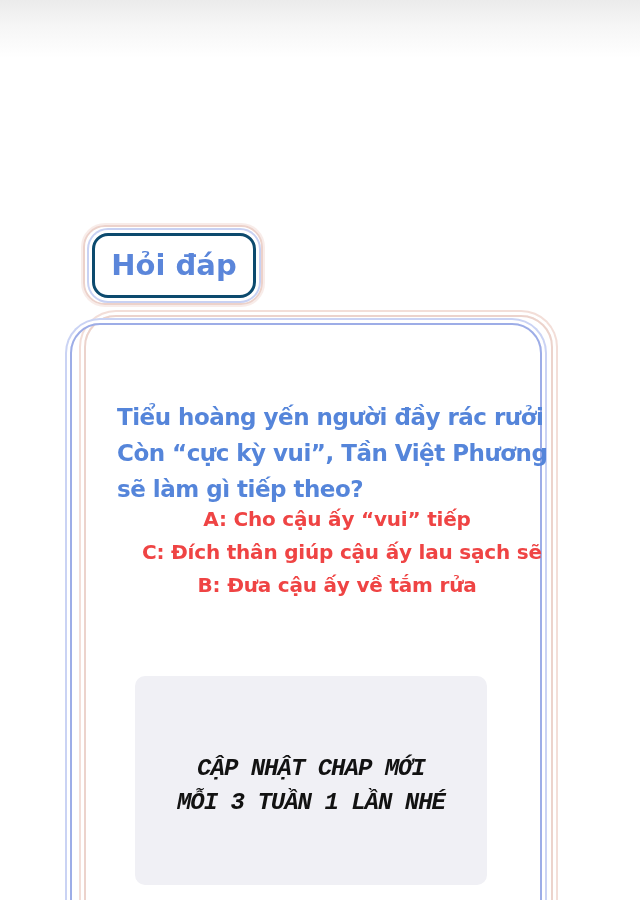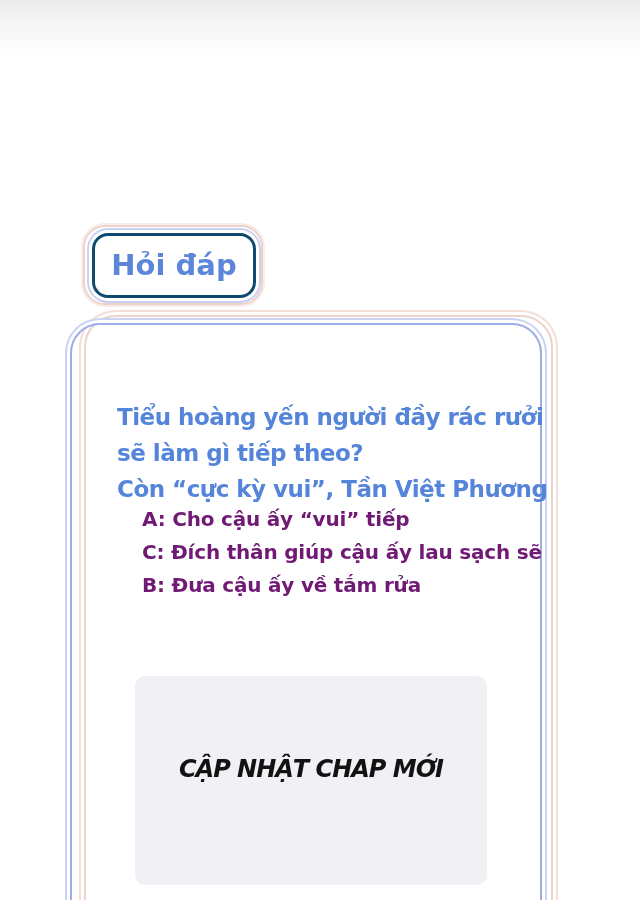--- a/index.html
+++ b/index.html
@@ -83,35 +83,37 @@
     font-weight: bold;
     letter-spacing: -0.5px;
     line-height: 36px;
     white-space: nowrap;
     margin-top: 32px;
   }
   .options {
     position: absolute;
     left: 142px; top: 503px;
     width: 390px;
-    color: #701a75;
+    color: #ef4444;
     font-size: 20px;
     font-weight: bold;
     letter-spacing: -0.2px;
     line-height: 33px;
     white-space: nowrap;
+    text-align: center;
   }
 
   
   .note-box {
     position: absolute;
     left: 135px; top: 676px;
     width: 352px; height: 209px;
     background: #f0f0f5;
     border-radius: 10px;
+    font-family: Liberation Mono, monospace;
   }
   .note-text {
     position: absolute;
     left: 0; top: 76px;
     width: 352px;
     text-align: center;
     color: #121212;
     font-size: 24px;
     font-weight: bold;
     font-style: italic;
@@ -130,29 +132,30 @@
   <div class="badge-pink"></div>
   <div class="badge-blue">
     <span class="badge-label">Hỏi đáp</span>
   </div>
 
   <div class="panel-pink"></div>
   <div class="panel-blue"></div>
 
   <div class="question">
     <div>Tiểu hoàng yến người đầy rác rưởi</div>
+    <div>Còn “cực kỳ vui”, Tần Việt Phương</div>
     <div>sẽ làm gì tiếp theo?</div>
-    <div>Còn “cực kỳ vui”, Tần Việt Phương</div>
   </div>
 
   <div class="options">
     <div>A: Cho cậu ấy “vui” tiếp</div>
     <div>C: Đích thân giúp cậu ấy lau sạch sẽ</div>
     <div>B: Đưa cậu ấy về tắm rửa</div>
   </div>
 
   <div class="note-box">
     <div class="note-text">
       <div>CẬP NHẬT CHAP MỚI</div>
+      <div>MỖI 3 TUẦN 1 LẦN NHÉ</div>
     </div>
   </div>
 
 </div>
 
 </body></html>

